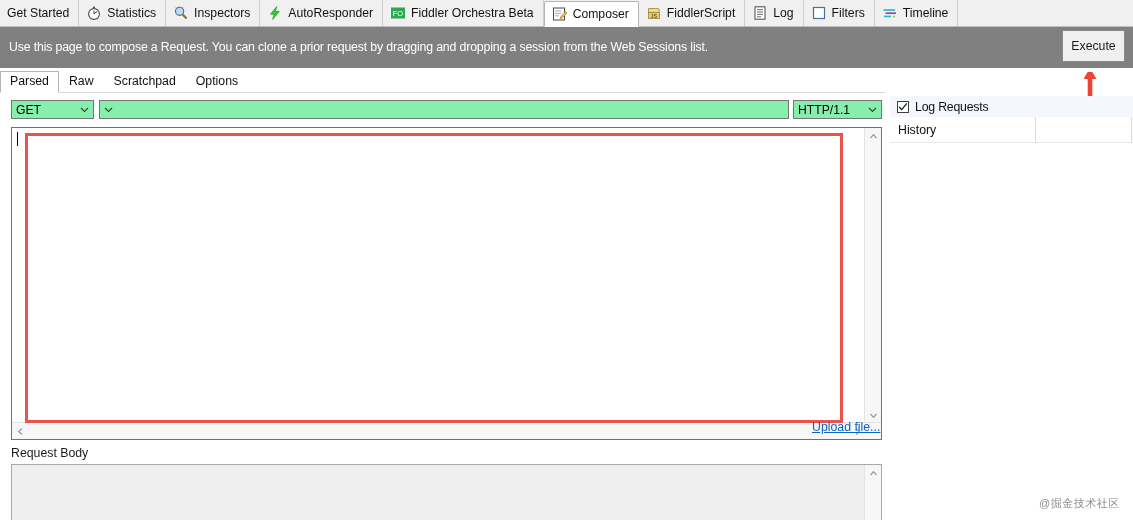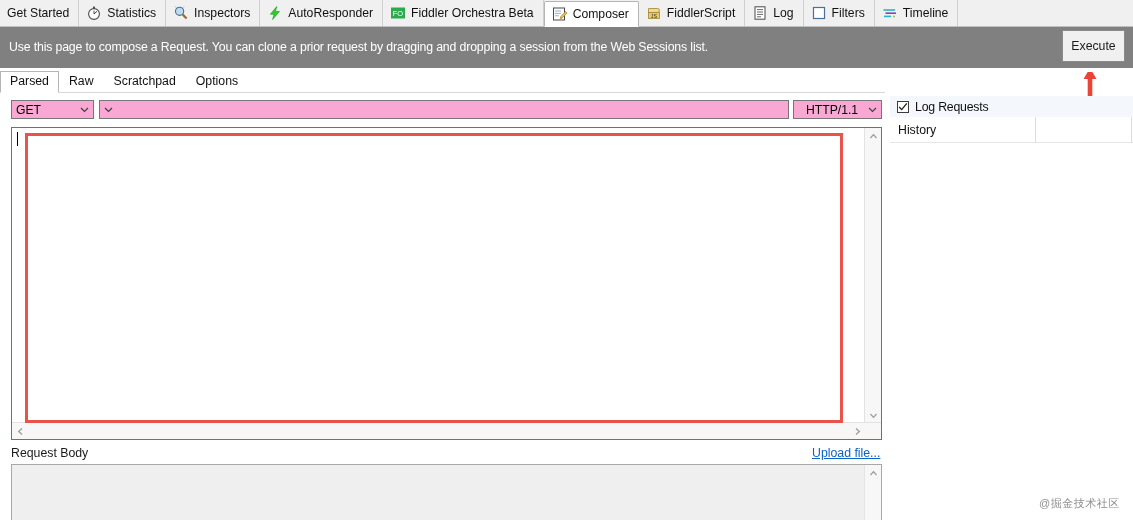--- a/index.html
+++ b/index.html
@@ -127,21 +127,21 @@
     position: absolute;
     left: 0; top: 92px;
     width: 885px;
     height: 1px;
     background: #d9d9d9;
   }
   .combo {
     position: absolute;
     box-sizing: border-box;
     border: 1px solid #767676;
-    background: #f9a8d4;
+    background: #86efac;
     height: 19px;
     display: flex;
     align-items: center;
   }
   .combo .val {
     flex: 1 1 auto;
     padding-left: 4px;
     font-size: 12.2px;
     white-space: nowrap;
     overflow: hidden;
@@ -149,21 +149,21 @@
   }
   .combo .arrow {
     flex: 0 0 17px;
     height: 17px;
     display: flex;
     align-items: center;
     justify-content: center;
   }
   #verb-combo { left: 11px; top: 100px; width: 83px; }
   #url-combo  { left: 99px; top: 100px; width: 690px; }
-  #ver-combo  { left: 793px; top: 100px; width: 89px; padding-left: 8px; }
+  #ver-combo  { left: 793px; top: 100px; width: 89px; }
 
   
   #headers-box {
     position: absolute;
     left: 11px; top: 127px;
     width: 871px; height: 313px;
     border: 1px solid #4a7ba7;
     background: #ffffff;
     box-sizing: border-box;
   }
@@ -207,21 +207,21 @@
 
   
   #body-label {
     position: absolute;
     left: 11px; top: 446px;
     font-size: 12.3px;
     color: #1a1a1a;
   }
   #upload-link {
     position: absolute;
-    left: 812px; top: 446px;
+    left: 812px; top: 420px;
     font-size: 12.3px;
     color: #0b63c5;
     text-decoration: underline;
     cursor: pointer;
   }
   #body-box {
     position: absolute;
     left: 11px; top: 464px;
     width: 871px; height: 56px;
     border: 1px solid #a8a8a8;

